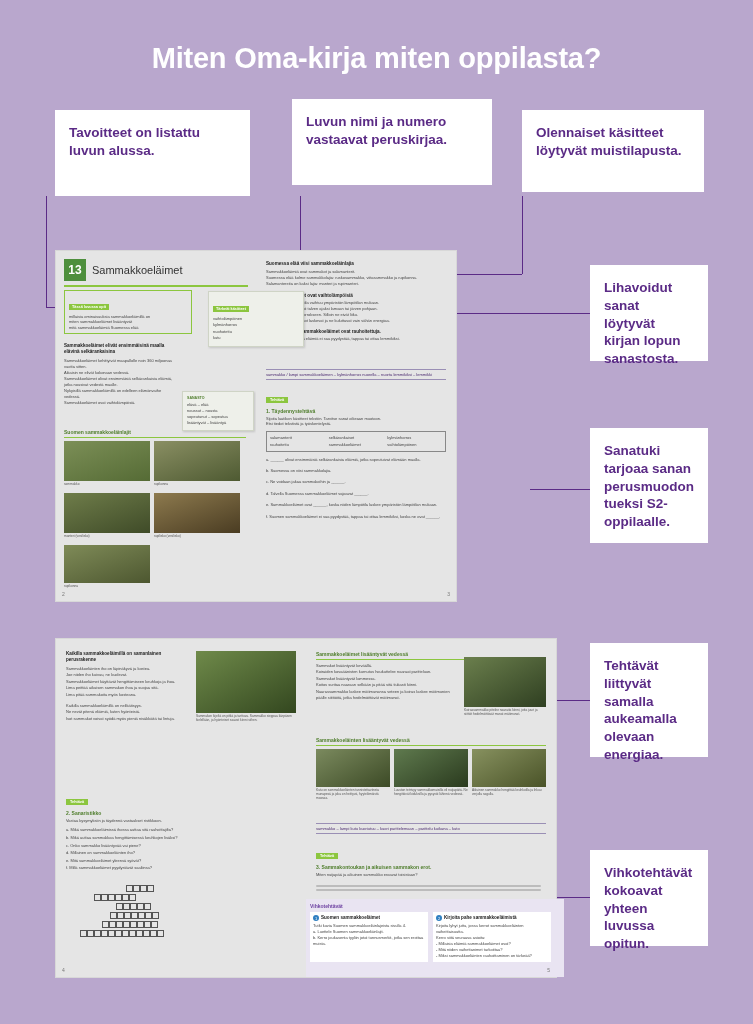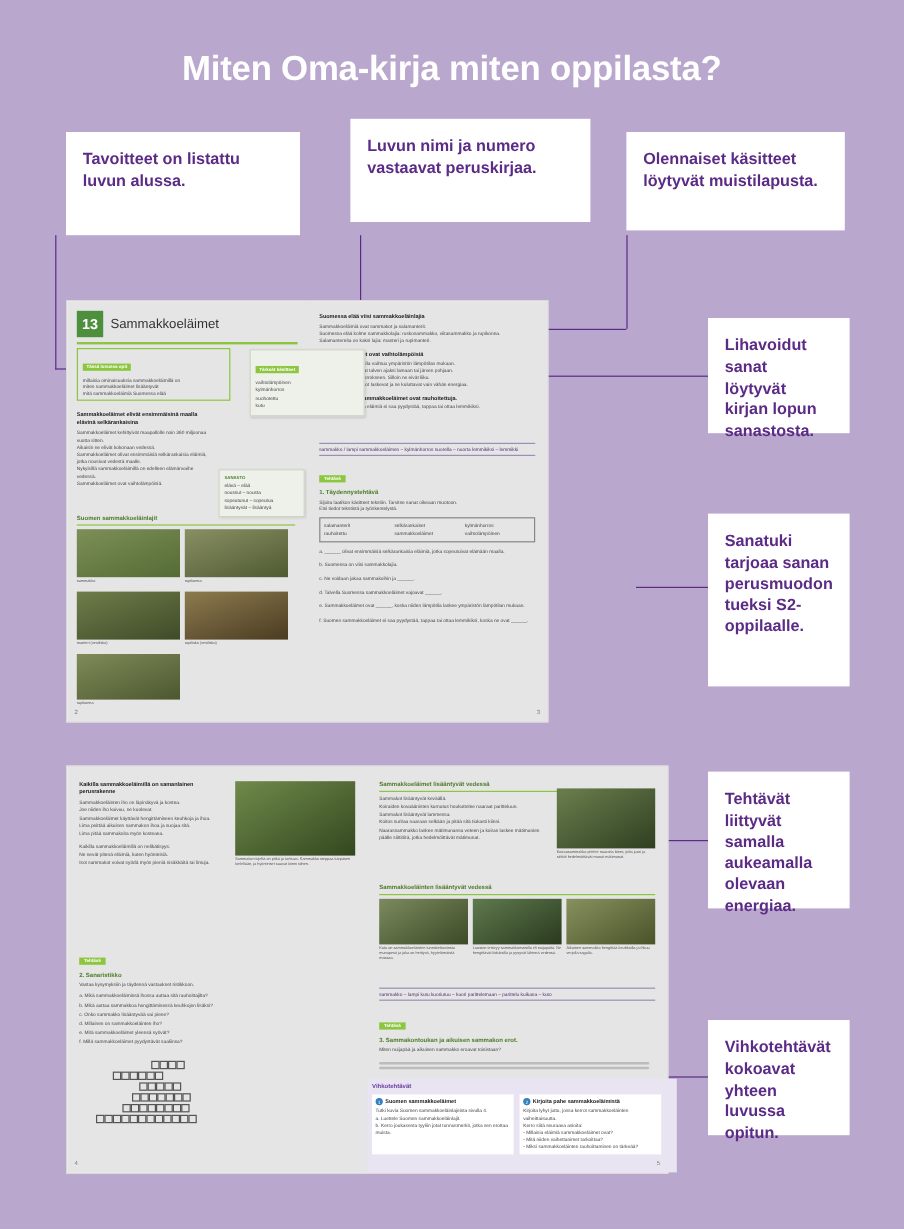--- a/index.html
+++ b/index.html
@@ -105,21 +105,21 @@
 </div>
 
 <div class="callout" style="left:522px;top:110px;width:182px;height:82px;">
   <span>Olennaiset käsitteet löytyvät muistilapusta.</span>
 </div>
 
 <div class="callout" style="left:590px;top:265px;width:118px;height:96px;">
   <span>Lihavoidut sanat löytyvät kirjan lopun sanastosta.</span>
 </div>
 
-<div class="callout" style="left:590px;top:428px;width:118px;height:144px;">
+<div class="callout" style="left:590px;top:428px;width:118px;height:115px;">
   <span>Sanatuki tarjoaa sanan perusmuodon tueksi S2-oppilaalle.</span>
 </div>
 
 <div class="callout" style="left:590px;top:643px;width:118px;height:114px;">
   <span>Tehtävät liittyvät samalla aukeamalla olevaan energiaa.</span>
 </div>
 
 <div class="callout" style="left:590px;top:850px;width:118px;height:96px;">
   <span>Vihkotehtävät kokoavat yhteen luvussa opitun.</span>
 </div>

